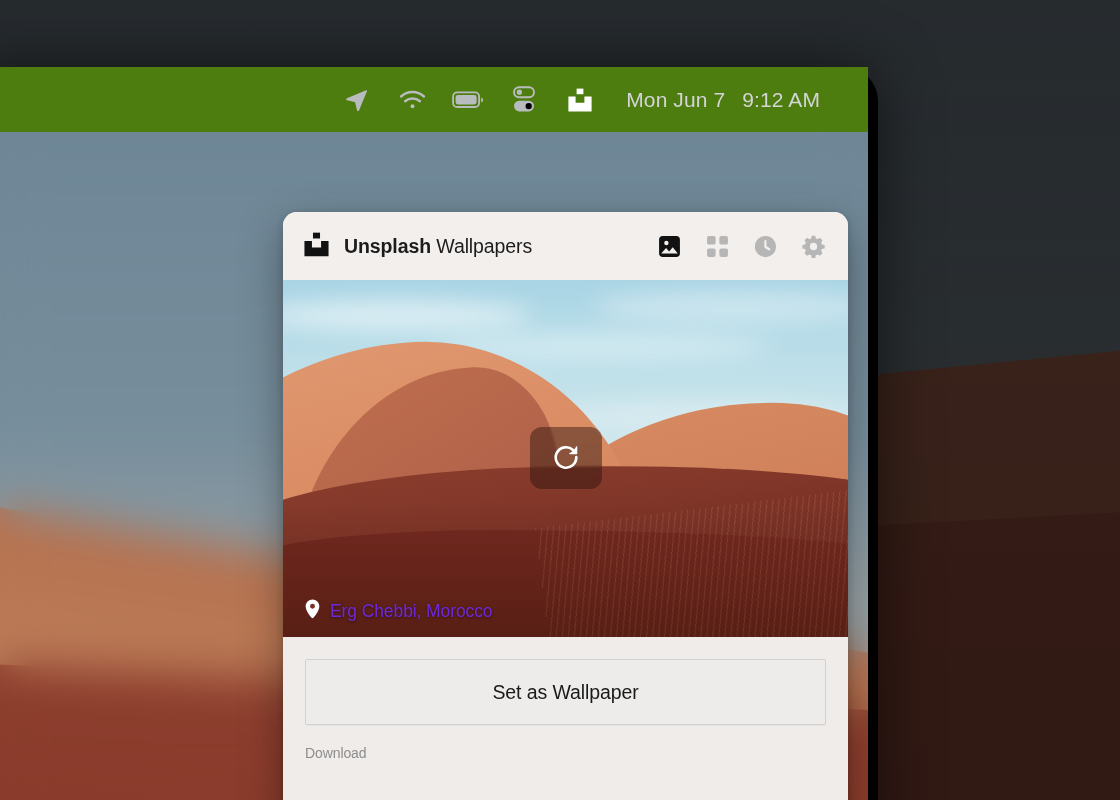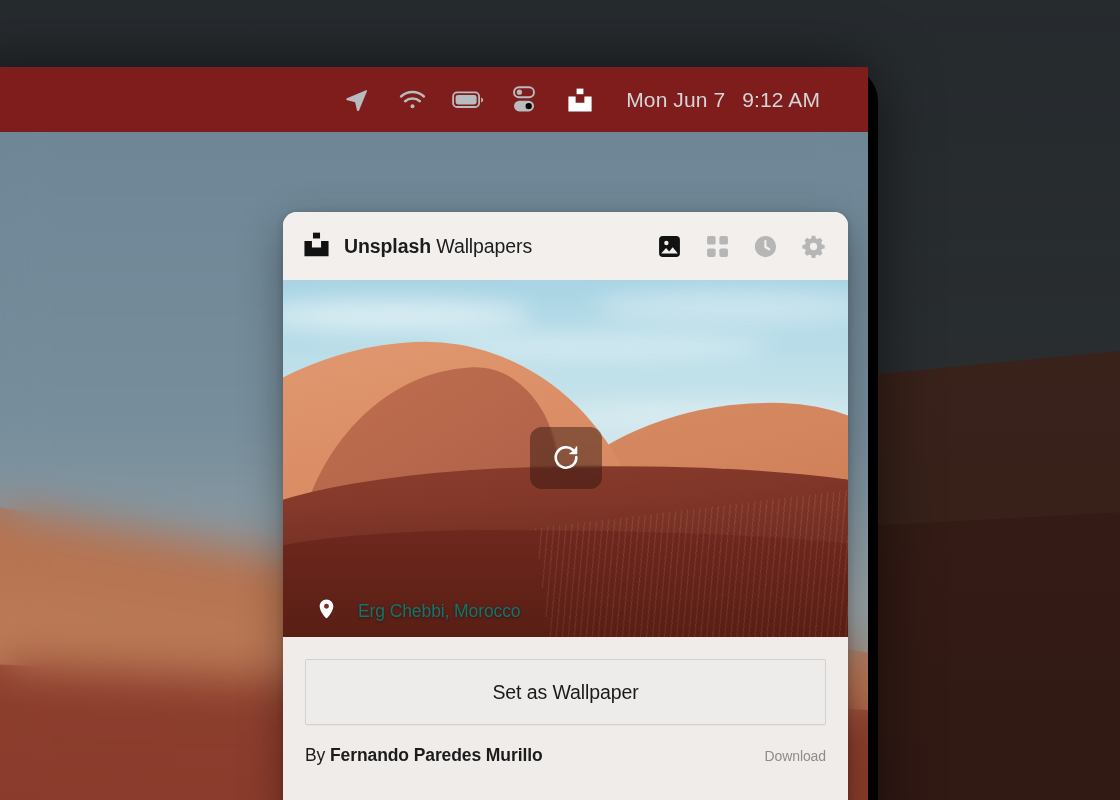--- a/index.html
+++ b/index.html
@@ -75,21 +75,21 @@
     background: #000;
   }
 
   
   .menubar {
     position: absolute;
     left: 0;
     top: 0;
     width: 868px;
     height: 65px;
-    background: #7f1d1d;
+    background: #4d7c0f;
     display: flex;
     align-items: center;
     justify-content: flex-end;
     padding-right: 48px;
     gap: 0;
   }
   .mb-item {
     display: flex;
     align-items: center;
     justify-content: center;
@@ -327,26 +327,26 @@
     justify-content: center;
     cursor: pointer;
     padding: 0;
     backdrop-filter: blur(1px);
   }
   .refresh-btn svg { display: block; color: #fff; }
 
   
   .location {
     position: absolute;
-    left: 36px;
+    left: 22px;
     bottom: 14px;
     display: flex;
     align-items: center;
-    gap: 24px;
-    color: #0f766e;
+    gap: 10px;
+    color: #6d28d9;
     text-shadow: 0 1px 3px rgba(0,0,0,0.45);
   }
   .location-icon { display: block; color: #fff; }
   .location-text {
     font-size: 17.5px;
     font-weight: 500;
     letter-spacing: -0.1px;
     white-space: nowrap;
   }
 
@@ -550,22 +550,19 @@
               <circle cx="7" cy="6.9" r="2.3" fill="#7a3226"></circle>
             </svg>
           </span>
           <span class="location-text">Erg Chebbi, Morocco</span>
         </div>
       </div>
 
       <div class="footer">
         <button class="set-wallpaper">Set as Wallpaper</button>
         <div class="credit-row">
-          <span class="credit">
-            <span class="by">By</span><span>&nbsp;</span><span class="author">Fernando Paredes Murillo</span>
-          </span>
           <a class="download-link" href="#">Download</a>
         </div>
       </div>
 
     </div>
   </div>
 </div>
 
 </body></html>

